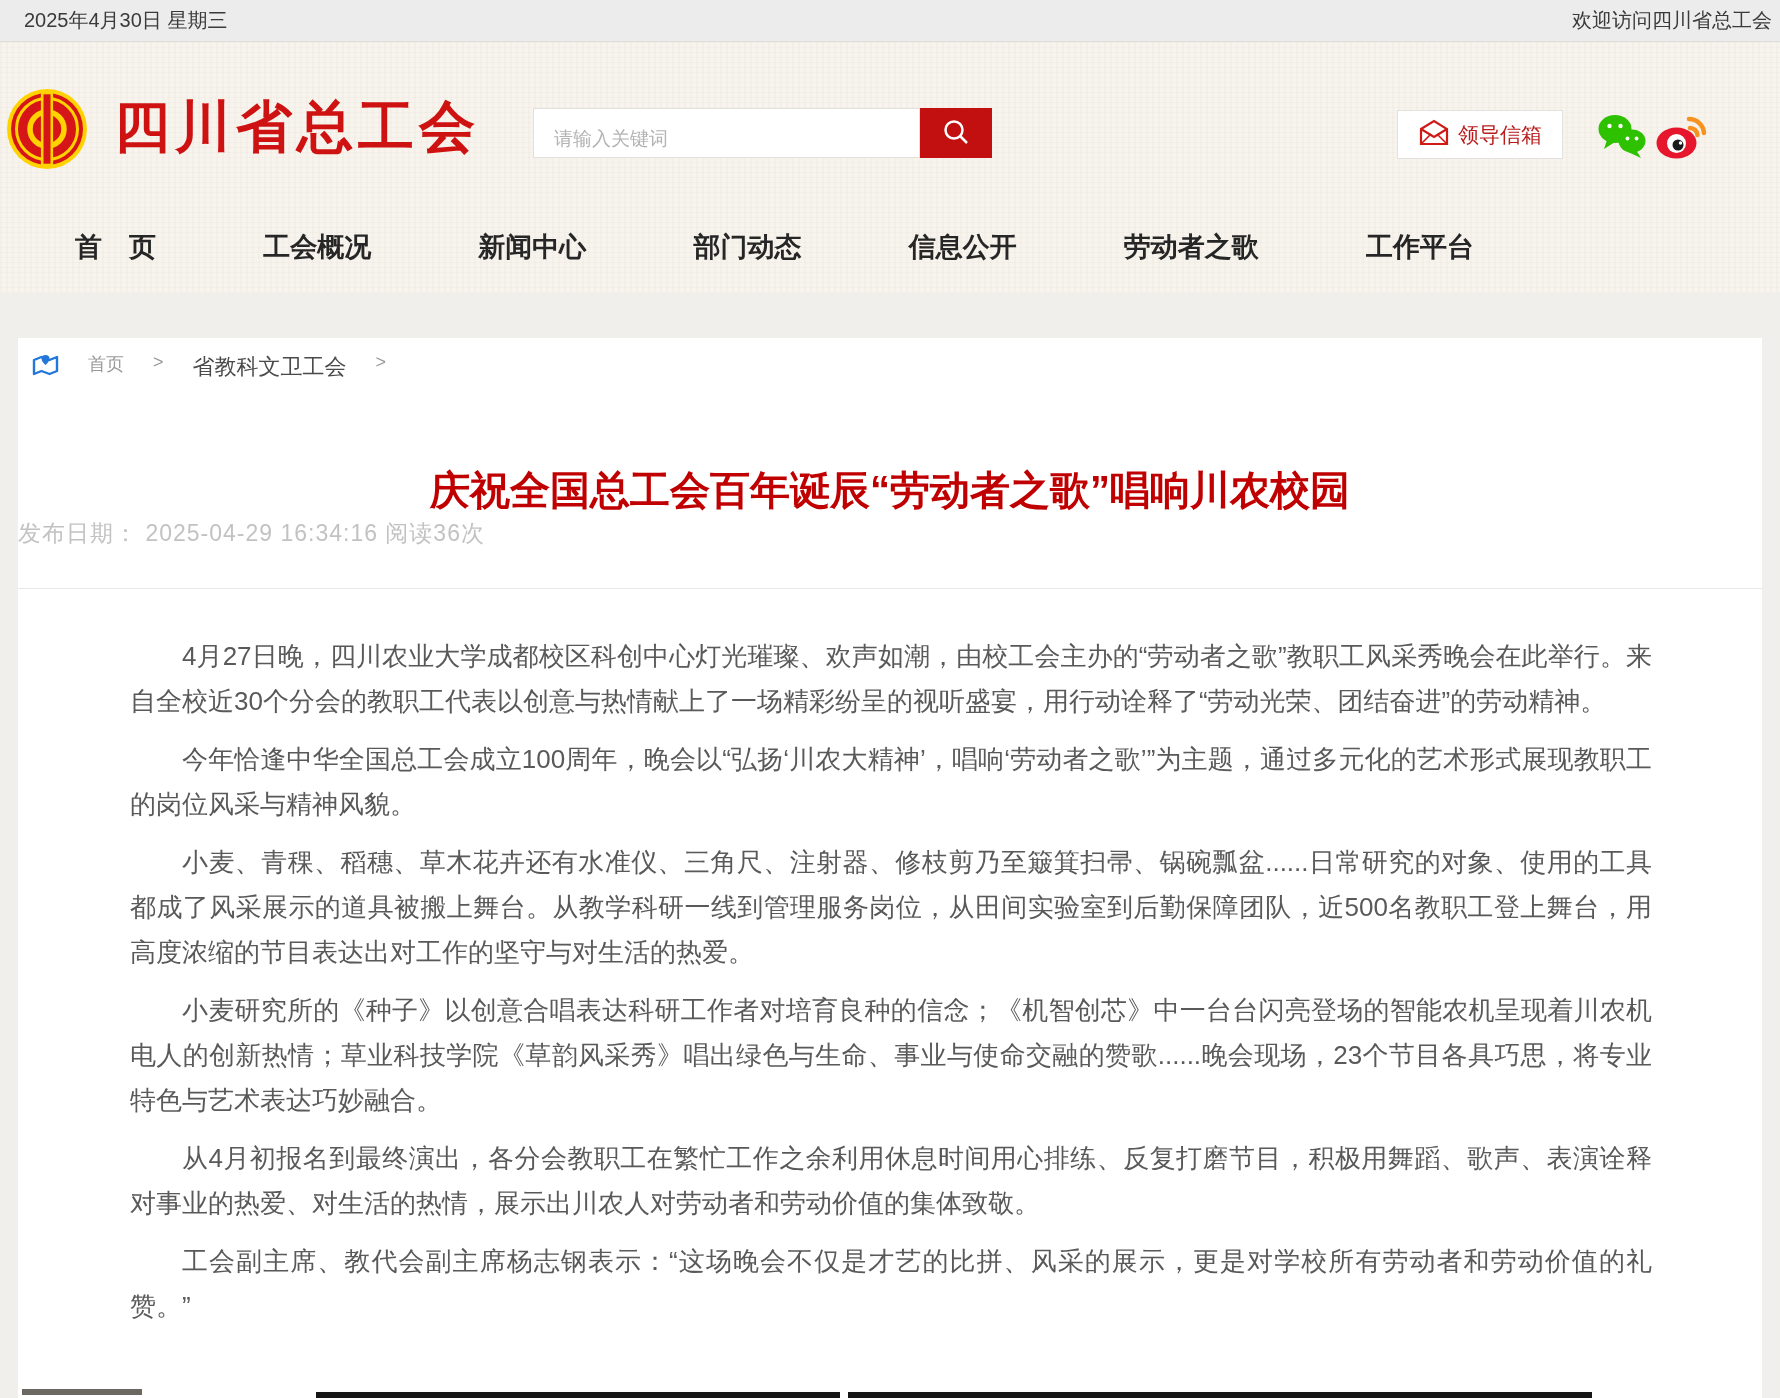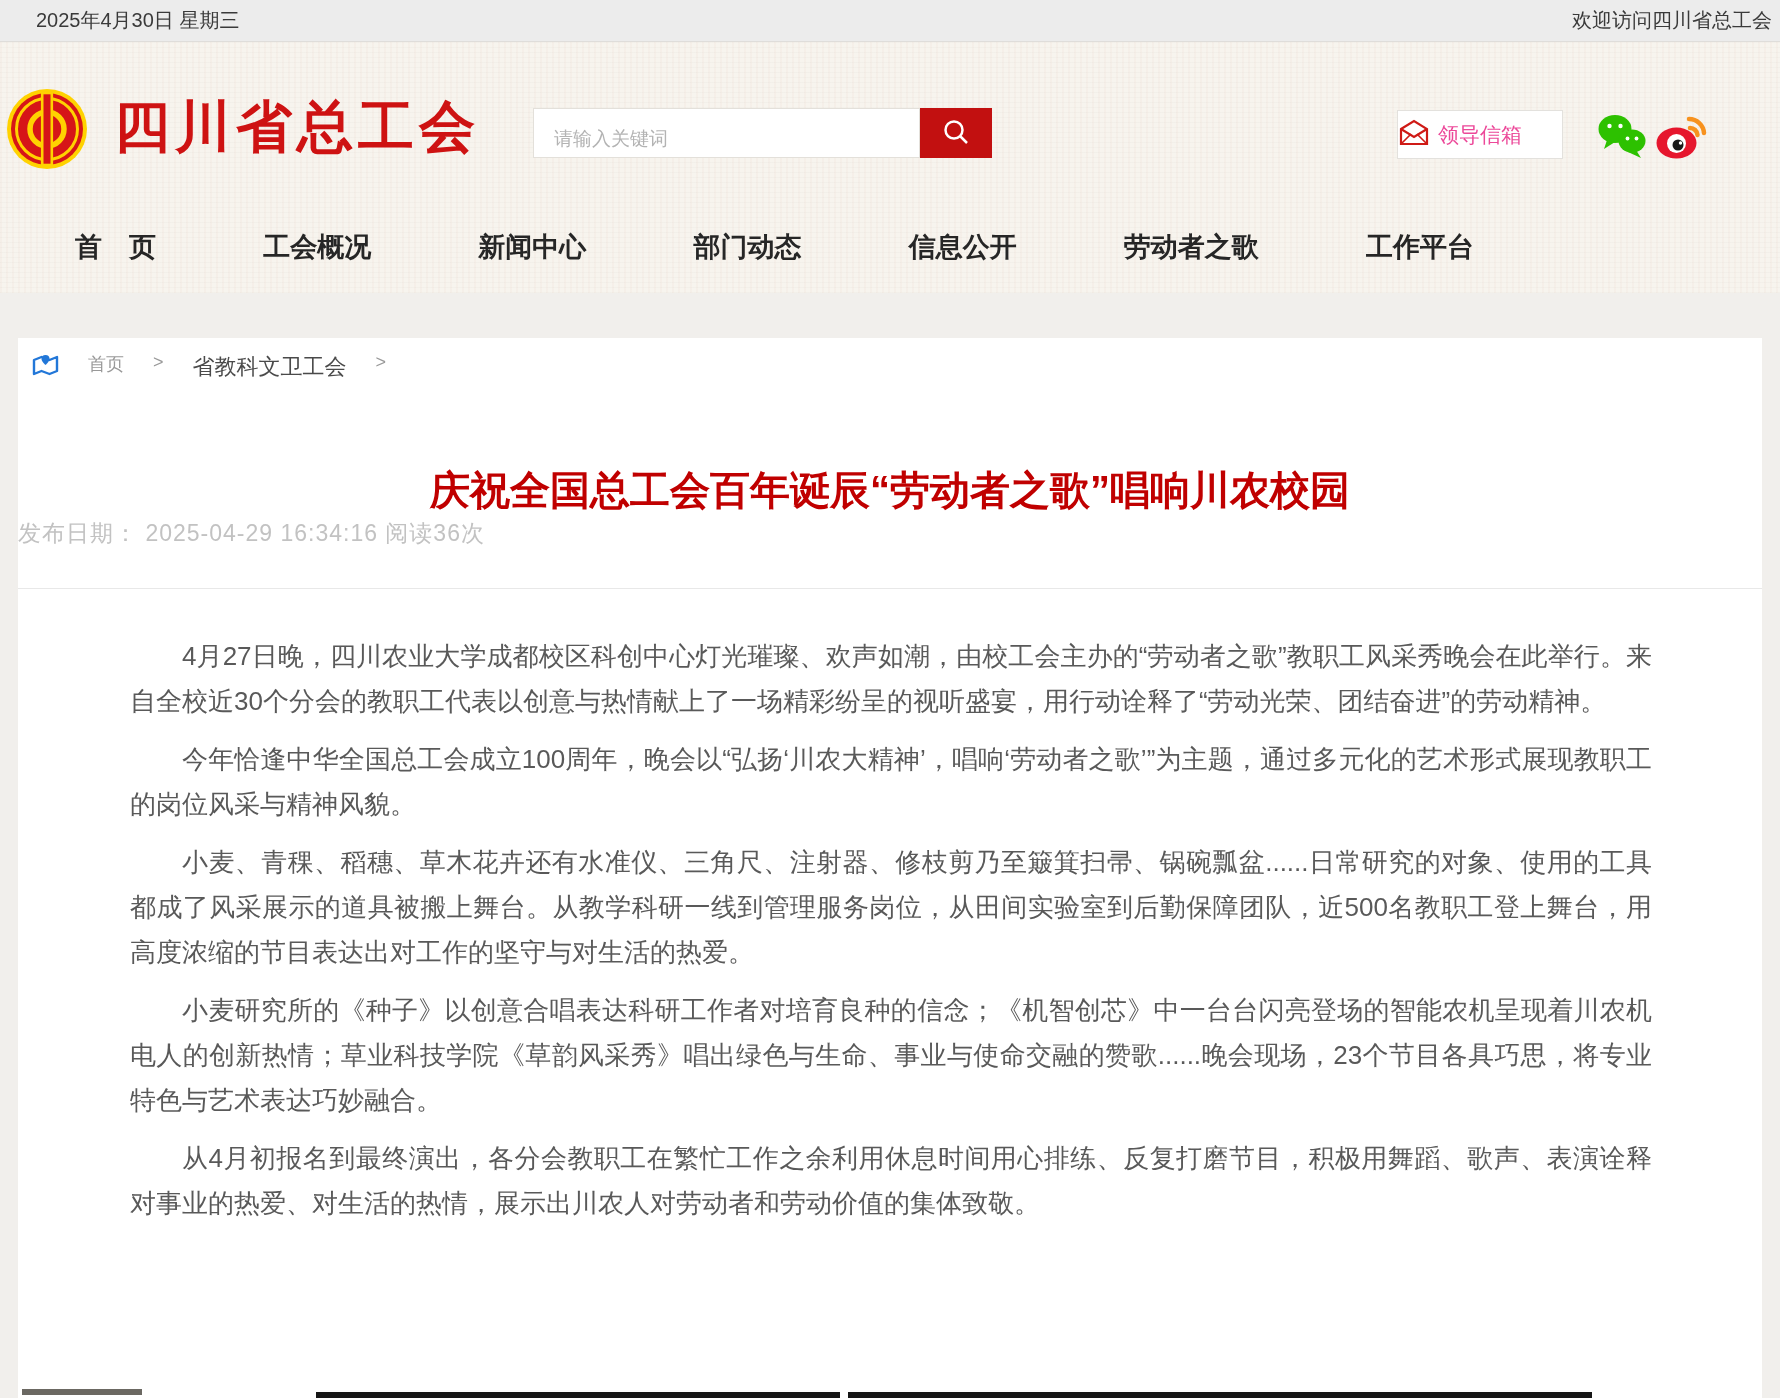--- a/index.html
+++ b/index.html
@@ -7,21 +7,21 @@
   body {
     width:1780px; height:1398px; position:relative; overflow:hidden;
     background:#f1efec;
     font-family:"Liberation Sans","DejaVu Sans",sans-serif;
   }
 
   
   .topbar {
     height:42px; background:#ececec; border-bottom:1px solid #dfddda;
     display:flex; justify-content:space-between; align-items:center;
-    padding:0 8px 0 36px; font-size:20px; color:#3a3a3a;
+    padding:0 8px 0 24px; font-size:20px; color:#3a3a3a;
   }
 
   
   .header {
     position:relative; height:251px; background:#f7f4ee;
     background-image:
       repeating-linear-gradient(90deg, rgba(205,130,110,0.045) 0 2px, transparent 2px 6px),
       repeating-linear-gradient(0deg, rgba(160,160,150,0.05) 0 1px, transparent 1px 5px);
   }
   .logo-emblem { position:absolute; left:6px; top:46px; width:82px; height:82px; }
@@ -38,22 +38,22 @@
   }
   .search-input::placeholder { color:#b3b3b3; }
   .search-btn {
     position:absolute; left:920px; top:66px; width:72px; height:50px;
     background:#c21010; border:none; cursor:pointer;
     display:flex; align-items:center; justify-content:center; padding:0;
   }
   .mailbox-btn {
     position:absolute; left:1397px; top:68px; width:166px; height:49px;
     background:#fff; border:1px solid #e3e1dd;
-    display:flex; align-items:center; gap:8px;
-    color:#ec4899; font-size:21px; cursor:pointer;
+    display:flex; align-items:center; justify-content:center; gap:8px;
+    color:#b91c1c; font-size:21px; cursor:pointer;
   }
   .social-icon { position:absolute; top:68px; width:50px; height:50px; cursor:pointer; }
   .wechat-pos { left:1597px; }
   .weibo-pos  { left:1655px; width:52px; }
 
   
   .nav-row {
     position:absolute; left:75px; right:306px; top:158px; height:93px;
     display:flex; justify-content:space-between; align-items:center;
   }
@@ -194,18 +194,19 @@
   <div class="article-meta">发布日期： 2025-04-29 16:34:16 阅读36次</div>
 
   <div class="title-divider"></div>
 
   <div class="article-body">
     <p>4月27日晚，四川农业大学成都校区科创中心灯光璀璨、欢声如潮，由校工会主办的“劳动者之歌”教职工风采秀晚会在此举行。来自全校近30个分会的教职工代表以创意与热情献上了一场精彩纷呈的视听盛宴，用行动诠释了“劳动光荣、团结奋进”的劳动精神。</p>
     <p>今年恰逢中华全国总工会成立100周年，晚会以“弘扬‘川农大精神’，唱响‘劳动者之歌’”为主题，通过多元化的艺术形式展现教职工的岗位风采与精神风貌。</p>
     <p>小麦、青稞、稻穗、草木花卉还有水准仪、三角尺、注射器、修枝剪乃至簸箕扫帚、锅碗瓢盆......日常研究的对象、使用的工具都成了风采展示的道具被搬上舞台。从教学科研一线到管理服务岗位，从田间实验室到后勤保障团队，近500名教职工登上舞台，用高度浓缩的节目表达出对工作的坚守与对生活的热爱。</p>
     <p>小麦研究所的《种子》以创意合唱表达科研工作者对培育良种的信念；《机智创芯》中一台台闪亮登场的智能农机呈现着川农机电人的创新热情；草业科技学院《草韵风采秀》唱出绿色与生命、事业与使命交融的赞歌......晚会现场，23个节目各具巧思，将专业特色与艺术表达巧妙融合。</p>
     <p>从4月初报名到最终演出，各分会教职工在繁忙工作之余利用休息时间用心排练、反复打磨节目，积极用舞蹈、歌声、表演诠释对事业的热爱、对生活的热情，展示出川农人对劳动者和劳动价值的集体致敬。</p>
+    <p>工会副主席、教代会副主席杨志钢表示：“这场晚会不仅是才艺的比拼、风采的展示，更是对学校所有劳动者和劳动价值的礼赞。”</p>
   </div>
 </div>
 
 <div class="footer-mark"></div>
 <div class="footer-bar-1"></div>
 <div class="footer-bar-2"></div>
 
 </body></html>

